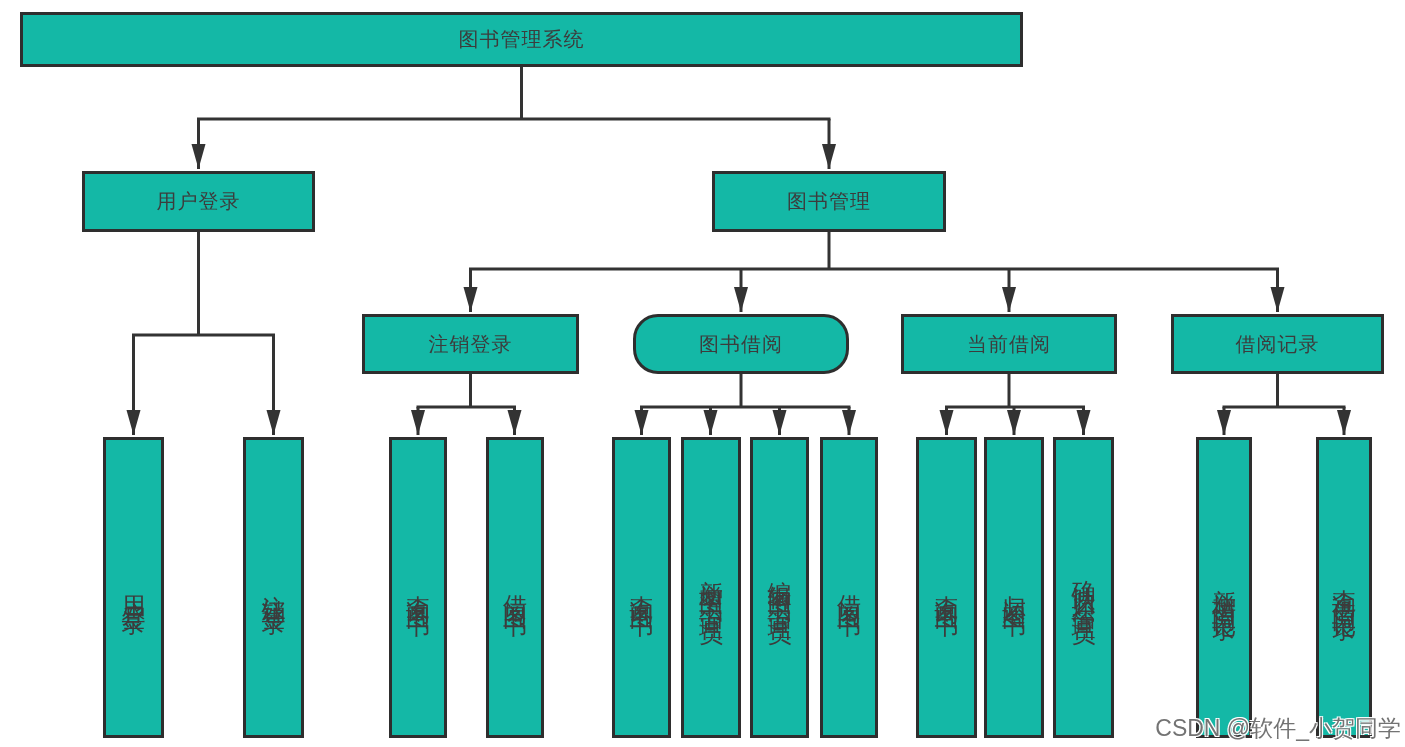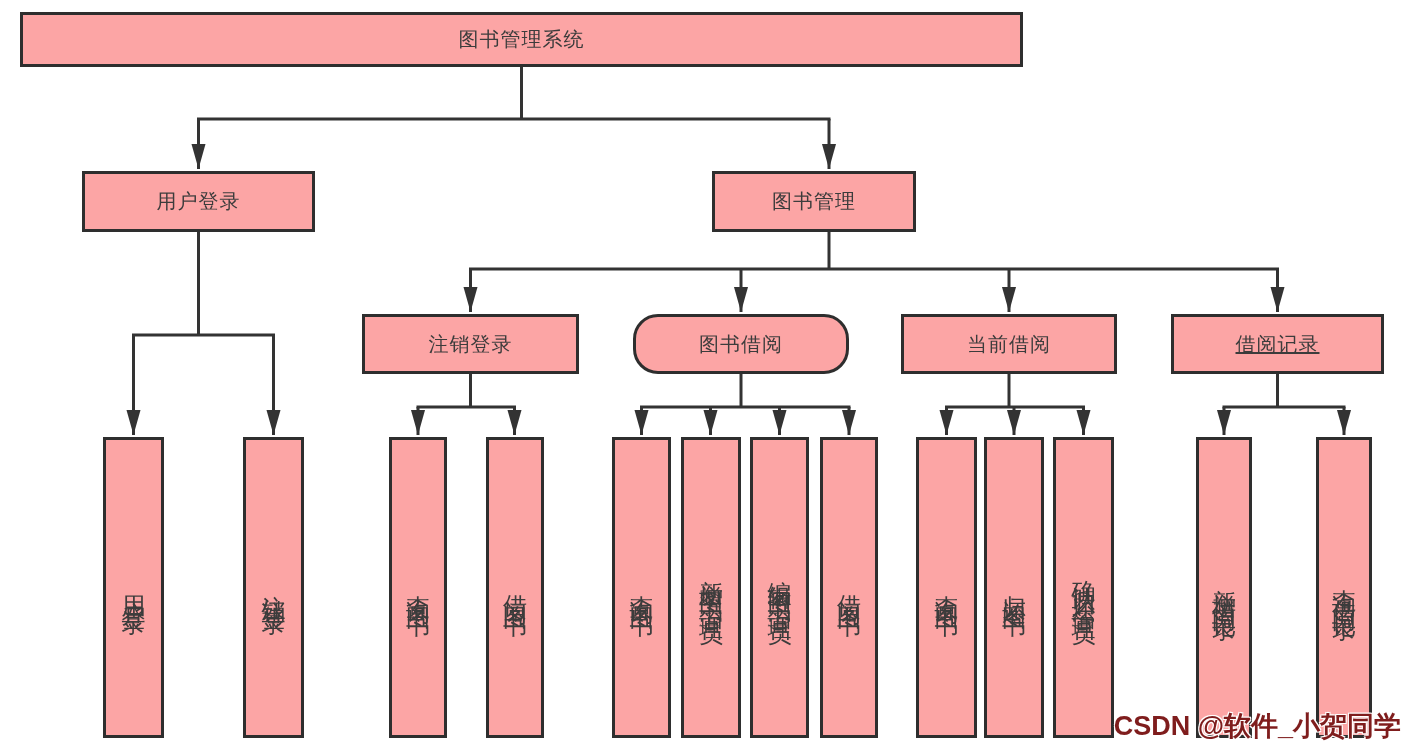--- a/index.html
+++ b/index.html
@@ -18,21 +18,21 @@
   #connectors {
     position: absolute;
     left: 0;
     top: 0;
     z-index: 1;
   }
   .node {
     position: absolute;
     box-sizing: border-box;
     border: 3px solid #2e2e2e;
-    background: #fca5a5;
+    background: #14b8a6;
     display: flex;
     align-items: center;
     justify-content: center;
     color: #3c3c3c;
     z-index: 2;
   }
   .node.h {
     font-size: 20px;
     letter-spacing: 1px;
     white-space: nowrap;
@@ -42,25 +42,24 @@
     text-orientation: mixed;
     font-size: 24px;
     letter-spacing: 6px;
     line-height: 1;
   }
   #watermark {
     position: absolute;
     right: 4px;
     bottom: 3px;
     z-index: 5;
-    font-size: 27px;
-    color: #7f1d1d;
+    font-size: 23px;
+    color: #737373;
     text-shadow: 1px 1px 0 #ffffff, -1px -1px 0 #ffffff, 1px -1px 0 #ffffff, -1px 1px 0 #ffffff;
     white-space: nowrap;
-    font-weight: bold;
   }
 </style>
 </head>
 <body>
 
 <div id="canvas">
 
   <svg id="connectors" width="1405" height="747" viewBox="0 0 1405 747">
     <defs>
       <marker id="arrow" markerUnits="userSpaceOnUse" markerWidth="18" markerHeight="28" refX="9" refY="25" orient="0">
@@ -107,26 +106,26 @@
       <line x1="1277.5" y1="374" x2="1277.5" y2="407"></line>
       <line x1="1222.5" y1="407" x2="1345.5" y2="407"></line>
       <line x1="1224" y1="407" x2="1224" y2="435" marker-end="url(#arrow)"></line>
       <line x1="1344" y1="407" x2="1344" y2="435" marker-end="url(#arrow)"></line>
     </g>
   </svg>
 
   <div class="node h" style="left:20px; top:12px; width:1003px; height:55px;">图书管理系统</div>
 
   <div class="node h" style="left:82px; top:171px; width:233px; height:61px;">用户登录</div>
-  <div class="node h" style="left:712px; top:171px; width:204px; height:61px;">图书管理</div>
+  <div class="node h" style="left:712px; top:171px; width:234px; height:61px;">图书管理</div>
 
   <div class="node h" style="left:362px; top:314px; width:217px; height:60px;">注销登录</div>
   <div class="node h" style="left:633px; top:314px; width:216px; height:60px;border-radius:25px;">图书借阅</div>
   <div class="node h" style="left:901px; top:314px; width:216px; height:60px;">当前借阅</div>
-  <div class="node h" style="left:1171px; top:314px; width:213px; height:60px;text-decoration:underline;">借阅记录</div>
+  <div class="node h" style="left:1171px; top:314px; width:213px; height:60px;">借阅记录</div>
 
   <div class="node v" style="left:103px; top:437px; width:61px; height:301px;">用户登录</div>
   <div class="node v" style="left:243px; top:437px; width:61px; height:301px;">注销登录</div>
 
   <div class="node v" style="left:389px; top:437px; width:58px; height:301px;">查询图书</div>
   <div class="node v" style="left:486px; top:437px; width:58px; height:301px;">借阅图书</div>
 
   <div class="node v" style="left:612px; top:437px; width:59px; height:301px;">查询图书</div>
   <div class="node v" style="left:681px; top:437px; width:60px; height:301px;">新增图书（管理员）</div>
   <div class="node v" style="left:750px; top:437px; width:59px; height:301px;">编辑图书（管理员）</div>

